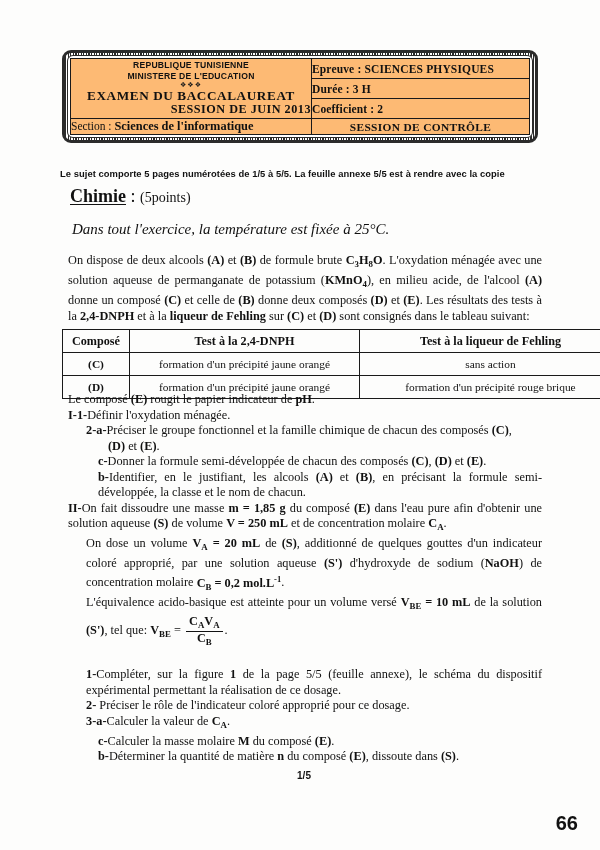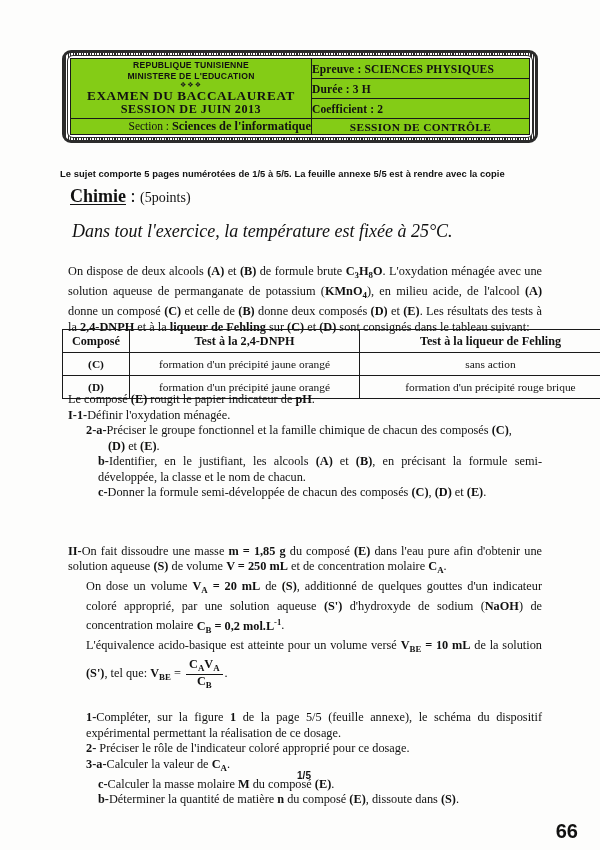--- a/index.html
+++ b/index.html
@@ -41,21 +41,21 @@
   }
   .header-mid {
     border: 1px solid #2b2b2b;
     border-radius: 6px;
     padding: 2px;
     background: #ffffff;
   }
   .header-table {
     width: 100%;
     border-collapse: collapse;
-    background: #84cc16;
+    background: #fdba74;
     table-layout: fixed;
   }
   .header-table td {
     border: 1.6px solid #1a1a1a;
     padding: 0;
     vertical-align: middle;
   }
   .hdr-left {
     width: 240px;
     text-align: center;
@@ -89,25 +89,26 @@
     letter-spacing: 0.6px;
     line-height: 14px;
     font-stretch: condensed;
   }
   .line-session {
     font-family: "Liberation Serif", serif;
     font-weight: bold;
     font-size: 12.2px;
     letter-spacing: 0.5px;
     line-height: 13.5px;
+    text-align: right;
   }
   .hdr-section {
     padding: 4px 6px;
     font-size: 11.5px;
-    text-align: right;
+    text-align: left;
   }
   .hdr-section .lbl { font-weight: normal; }
   .hdr-section .val { font-weight: bold; font-size: 12.4px; }
   .hdr-controle {
     padding: 4px 6px;
     text-align: center;
     font-weight: bold;
     font-size: 11.4px;
     letter-spacing: 0.35px;
   }
@@ -136,26 +137,26 @@
     text-underline-offset: 2px;
   }
   .sec-title .pts { font-size: 14px; }
 
   
   .intro-italic {
     position: absolute;
     left: 72px;
     top: 221px;
     font-style: italic;
-    font-size: 18px;
+    font-size: 15px;
   }
   .para {
     position: absolute;
     left: 68px;
-    top: 264px;
+    top: 253px;
     width: 474px;
     font-size: 12.3px;
     line-height: 15.6px;
     text-align: justify;
   }
   b, .b { font-weight: bold; }
   sub { font-size: 0.72em; }
   sup { font-size: 0.7em; }
 
   
@@ -221,21 +222,20 @@
     font-weight: bold;
     font-size: 10px;
   }
   .bignum {
     position: absolute;
     right: 22px;
     top: 812px;
     font-family: "Liberation Sans", sans-serif;
     font-weight: bold;
     font-size: 20px;
-    margin-top: 8px;
   }
 </style>
 </head>
 <body>
 
 <div class="page">
 
   <div class="header-wrap">
     <div class="header-outer">
       <div class="header-mid">
@@ -296,25 +296,25 @@
     </table>
 
   <div class="qlist">
 
     <div class="q"><span>Le composé </span><b>(E)</b><span> rougit le papier indicateur de </span><b>pH</b><span>.</span></div>
 
     <div class="q ind1"><b>I-1-</b><span>Définir l'oxydation ménagée.</span></div>
 
     <div class="q ind2"><b>2-a-</b><span>Préciser le groupe fonctionnel et la famille chimique de chacun des composés </span><b>(C)</b><span>, </span><br><span class="sub-body"><b>(D)</b><span> et </span><b>(E)</b><span>.</span></span></div>
 
+    <div class="q ind3"><b>c-</b><span>Donner la formule semi-développée de chacun des composés </span><b>(C)</b><span>, </span><b>(D)</b><span> et </span><b>(E)</b><span>.</span></div>
+
     <div class="q ind3"><b>b-</b><span>Identifier, en le justifiant, les alcools </span><b>(A)</b><span> et </span><b>(B)</b><span>, en précisant la formule semi-développée, la classe et le nom de chacun.</span></div>
 
-    <div class="q ind3"><b>c-</b><span>Donner la formule semi-développée de chacun des composés </span><b>(C)</b><span>, </span><b>(D)</b><span> et </span><b>(E)</b><span>.</span></div>
-
-    <div class="q ind-hang2" style="padding-left:0;text-indent:0;margin-top:43px;"><b>II-</b><span>On fait dissoudre une masse </span><b>m = 1,85 g</b><span> du composé </span><b>(E)</b><span> dans l'eau pure afin d'obtenir une solution aqueuse </span><b>(S)</b><span> de volume </span><b>V = 250 mL</b><span> et de concentration molaire </span><b><span>C</span><sub>A</sub></b><span>.</span></div>
+    <div class="q ind-hang2" style="padding-left:0;text-indent:0;"><b>II-</b><span>On fait dissoudre une masse </span><b>m = 1,85 g</b><span> du composé </span><b>(E)</b><span> dans l'eau pure afin d'obtenir une solution aqueuse </span><b>(S)</b><span> de volume </span><b>V = 250 mL</b><span> et de concentration molaire </span><b><span>C</span><sub>A</sub></b><span>.</span></div>
 
     <div class="q" style="padding-left:18px;"><span>On dose un volume </span><b><span>V</span><sub>A</sub><span> = 20 mL</span></b><span> de </span><b>(S)</b><span>, additionné de quelques gouttes d'un indicateur coloré approprié, par une solution aqueuse </span><b>(S')</b><span> d'hydroxyde de sodium (</span><b>NaOH</b><span>) de concentration molaire </span><b><span>C</span><sub>B</sub><span> = 0,2 mol.L</span><sup>-1</sup></b><span>.</span></div>
 
     <div class="q" style="padding-left:18px;"><span>L'équivalence acido-basique est atteinte pour un volume versé </span><b><span>V</span><sub>BE</sub><span> = 10 mL</span></b><span> de la solution </span><b>(S')</b><span>, tel que: </span><b><span>V</span><sub>BE</sub></b><span> = </span><span class="frac"><span class="num"><span>C</span><sub>A</sub><span>V</span><sub>A</sub></span><span class="den"><span>C</span><sub>B</sub></span></span><span>.</span></div>
 
     <div class="q ind2" style="margin-top:20px;"><b>1-</b><span>Compléter, sur la figure </span><b>1</b><span> de la page 5/5 (feuille annexe), le schéma du dispositif expérimental permettant la réalisation de ce dosage.</span></div>
 
     <div class="q ind2"><b>2- </b><span>Préciser le rôle de l'indicateur coloré approprié pour ce dosage.</span></div>
 
     <div class="q ind2"><b>3-a-</b><span>Calculer la valeur de </span><b><span>C</span><sub>A</sub></b><span>.</span></div>

